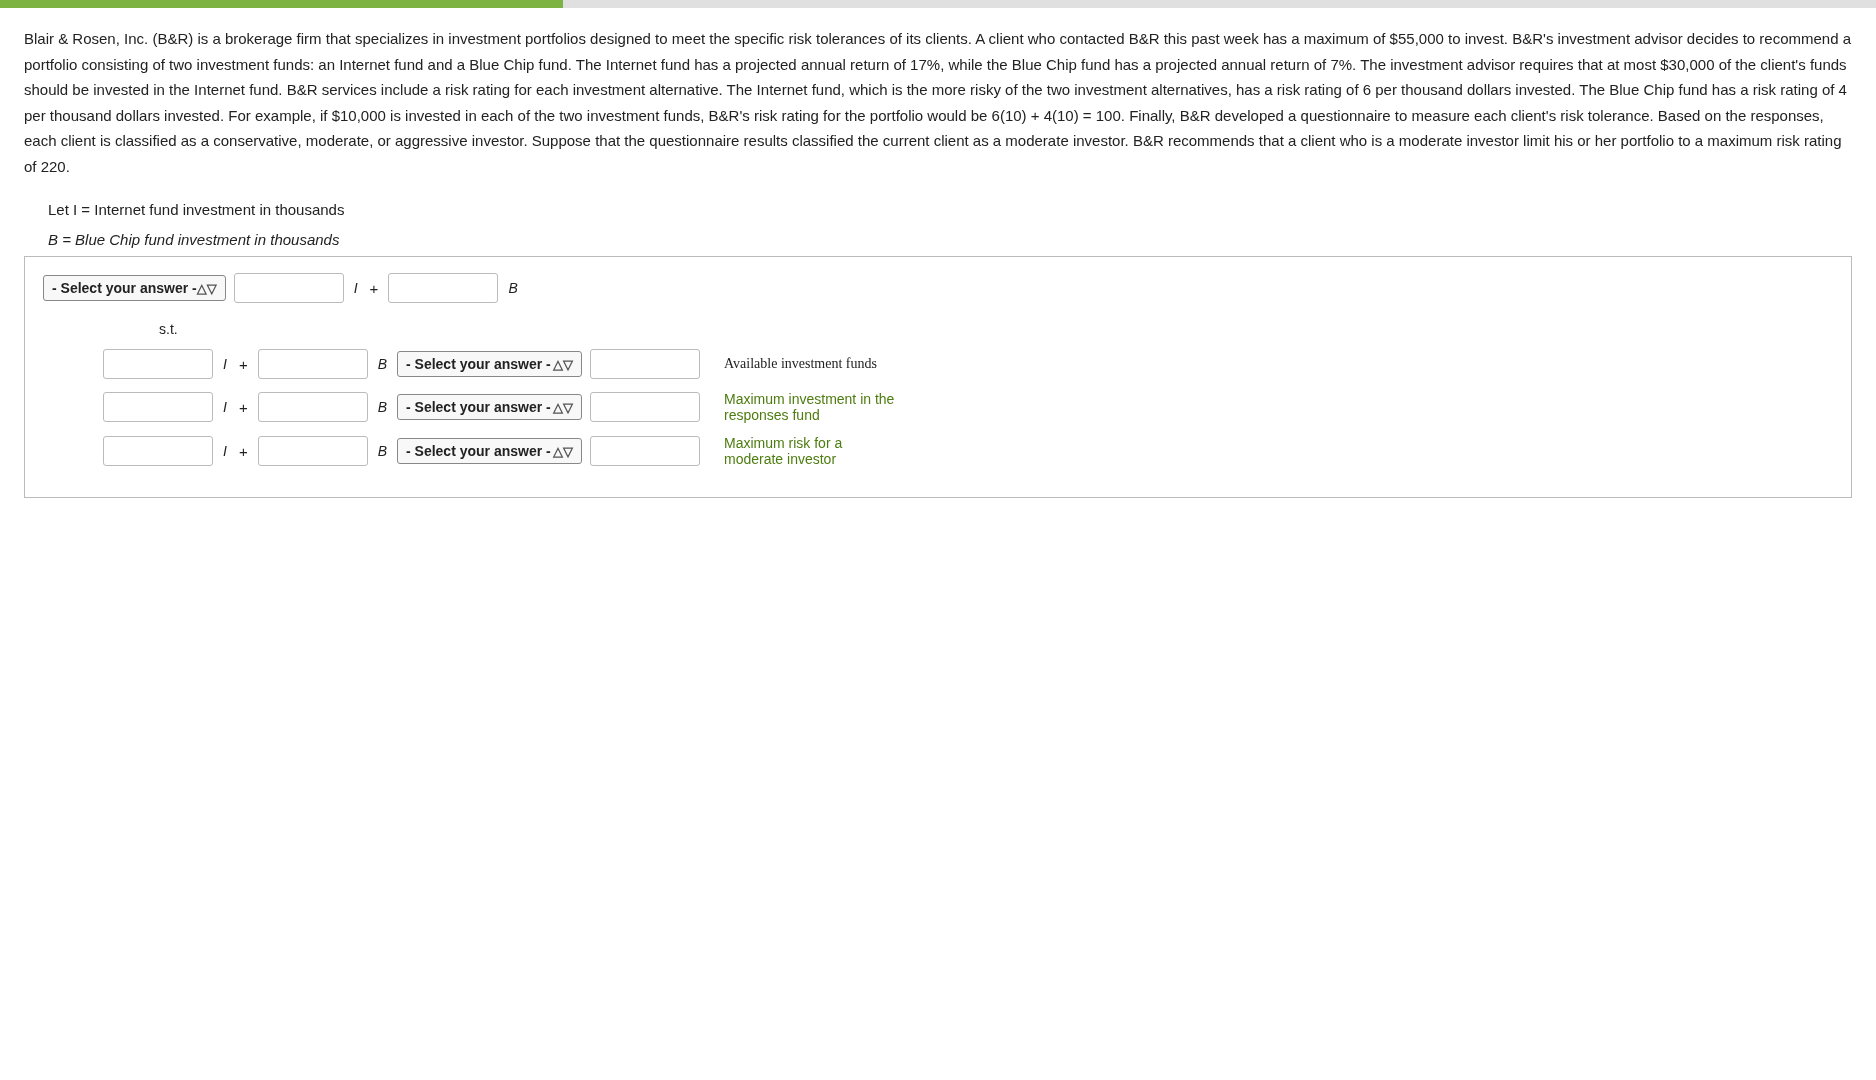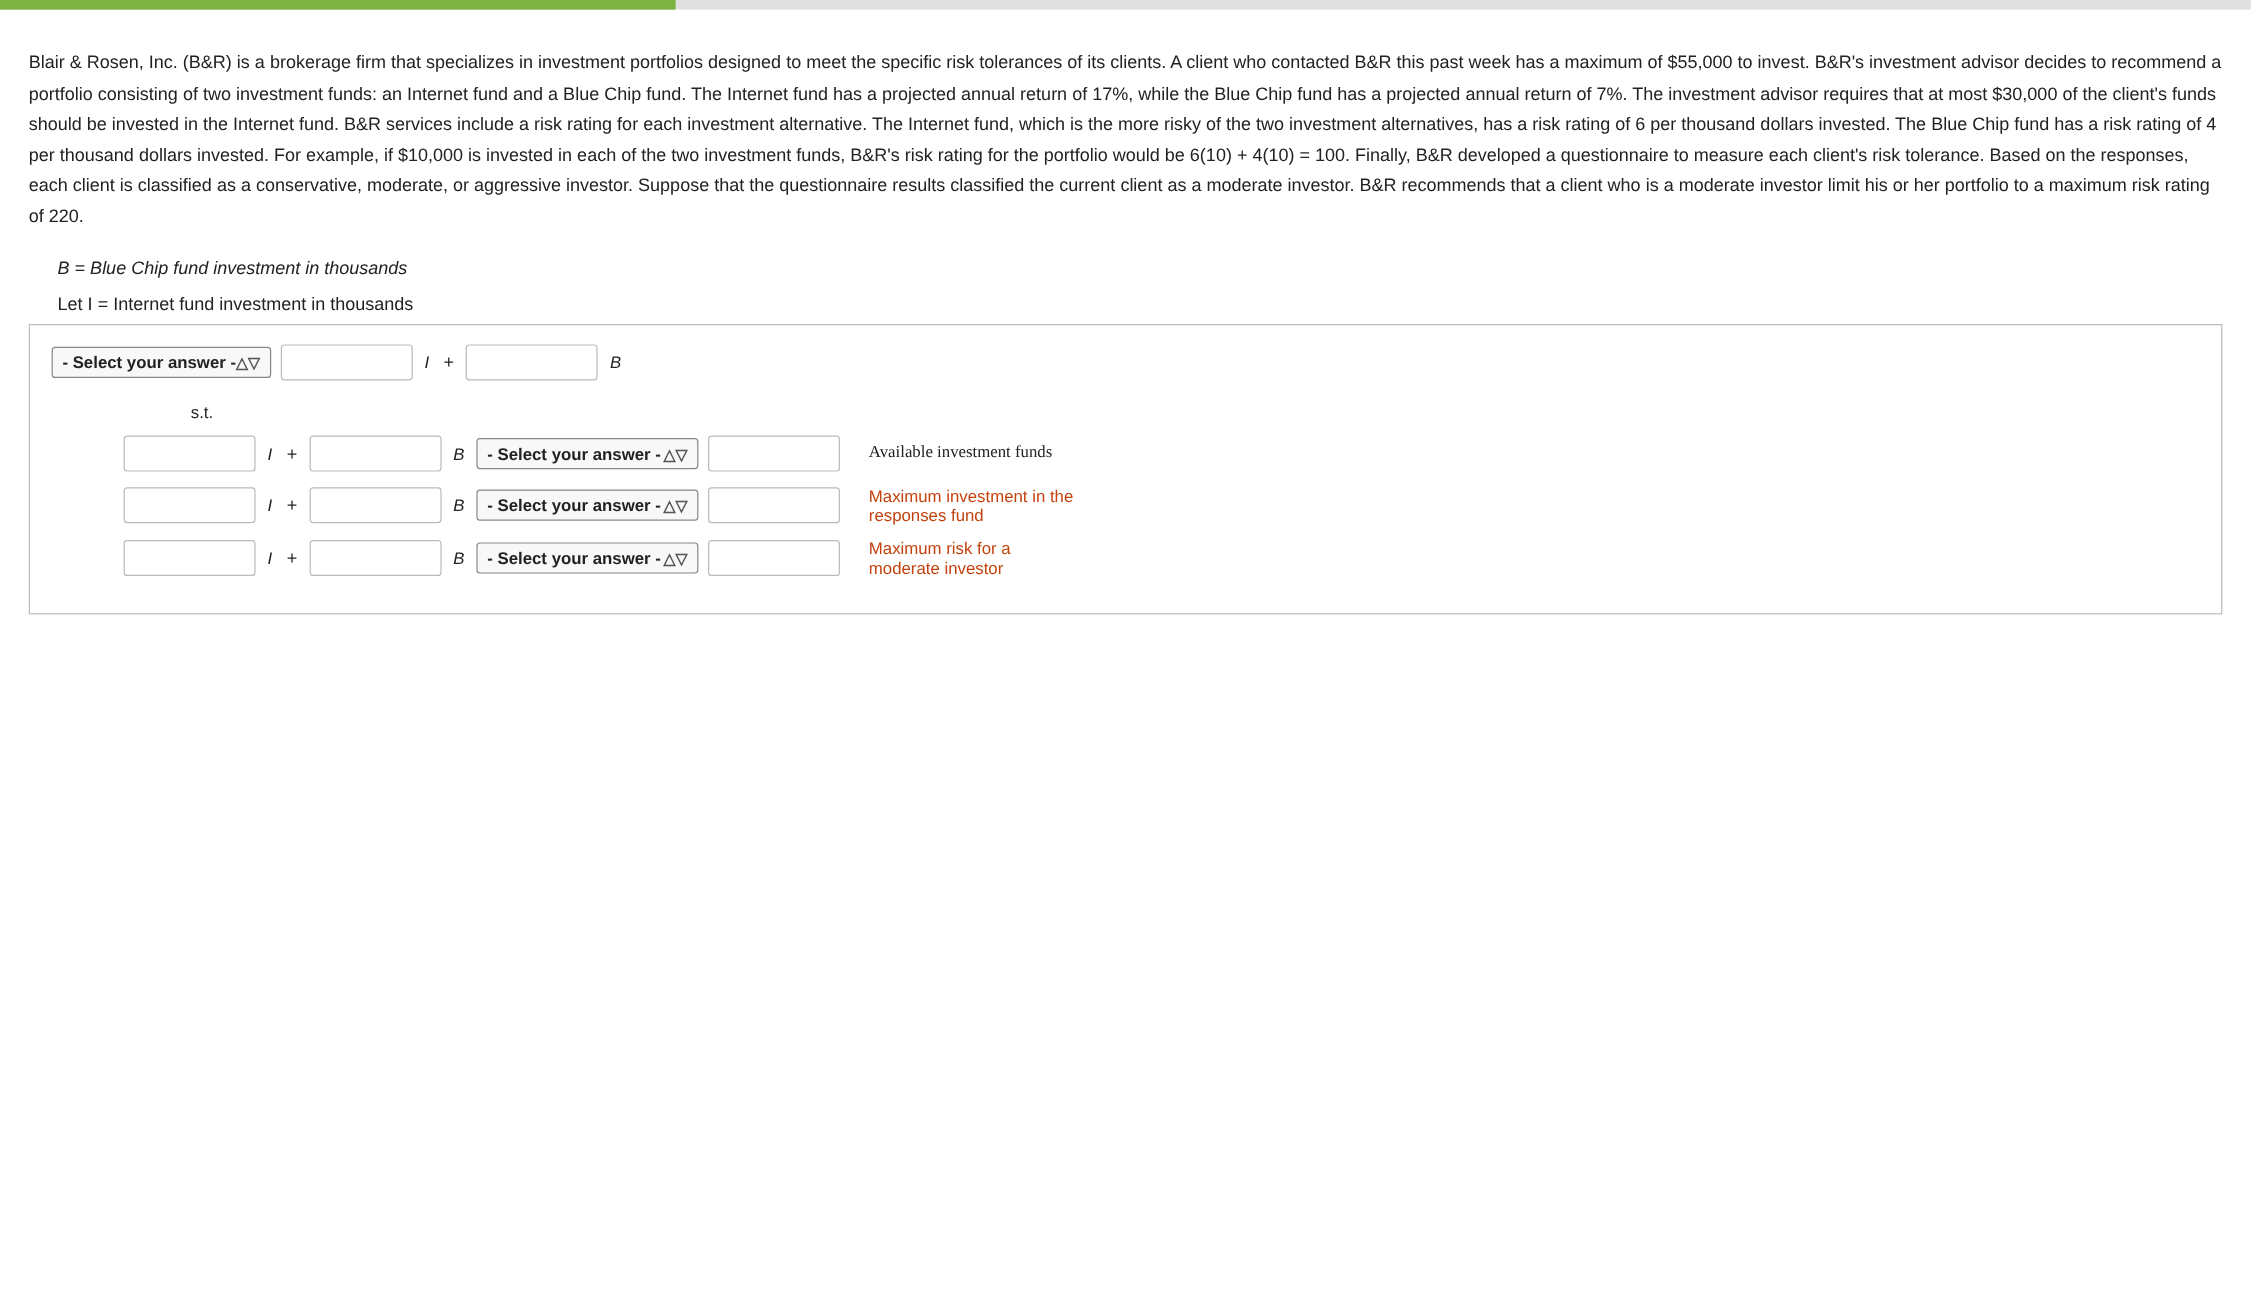--- a/index.html
+++ b/index.html
@@ -14,21 +14,21 @@
       width: 100%;
       height: 8px;
       background: #e0e0e0;
     }
     .progress-bar {
       height: 8px;
       background: #7cb342;
       width: 30%;
     }
     .content {
-      padding: 32px 24px 24px 24px;
+      padding: 18px 24px 24px 24px;
       max-width: 1876px;
     }
     .problem-text {
       line-height: 1.7;
       margin-bottom: 18px;
       font-size: 15px;
     }
     .part-label {
       font-weight: bold;
       font-size: 15px;
@@ -111,21 +111,21 @@
     .constraint-label {
       font-size: 14px;
       margin-left: 16px;
       color: #222;
       font-family: Liberation Serif, serif;
     }
     .constraint-label-block {
       display: flex;
       flex-direction: column;
       font-size: 14px;
-      color: #c2410c;
+      color: #4d7c0f;
       margin-left: 16px;
     }
     .select-answer-sm {
       display: inline-flex;
       align-items: center;
       border: 1.5px solid #888;
       background: #f8f8f8;
       border-radius: 3px;
       padding: 4px 8px;
       font-size: 14px;
@@ -144,22 +144,22 @@
 
 <div class="progress-bar-container">
   <div class="progress-bar"></div>
 </div>
 
 <div class="content">
 
   <p class="problem-text">Blair &amp; Rosen, Inc. (B&amp;R) is a brokerage firm that specializes in investment portfolios designed to meet the specific risk tolerances of its clients. A client who contacted B&amp;R this past week has a maximum of $55,000 to invest. B&amp;R's investment advisor decides to recommend a portfolio consisting of two investment funds: an Internet fund and a Blue Chip fund. The Internet fund has a projected annual return of 17%, while the Blue Chip fund has a projected annual return of 7%. The investment advisor requires that at most $30,000 of the client's funds should be invested in the Internet fund. B&amp;R services include a risk rating for each investment alternative. The Internet fund, which is the more risky of the two investment alternatives, has a risk rating of 6 per thousand dollars invested. The Blue Chip fund has a risk rating of 4 per thousand dollars invested. For example, if $10,000 is invested in each of the two investment funds, B&amp;R's risk rating for the portfolio would be 6(10) + 4(10) = 100. Finally, B&amp;R developed a questionnaire to measure each client's risk tolerance. Based on the responses, each client is classified as a conservative, moderate, or aggressive investor. Suppose that the questionnaire results classified the current client as a moderate investor. B&amp;R recommends that a client who is a moderate investor limit his or her portfolio to a maximum risk rating of 220.</p>
 
 
+  <p class="variable-def">Let I = Internet fund investment in thousands</p>
   <p class="variable-def italic">B = Blue Chip fund investment in thousands</p>
-  <p class="variable-def">Let I = Internet fund investment in thousands</p>
 
 
   <div class="formulation-box">
 
     <div class="obj-row">
       <div class="select-answer">
         <span>- Select your answer -</span>
         <span class="arrow">△▽</span>
       </div>
       <input type="text" class="text-input" value="" style="">

